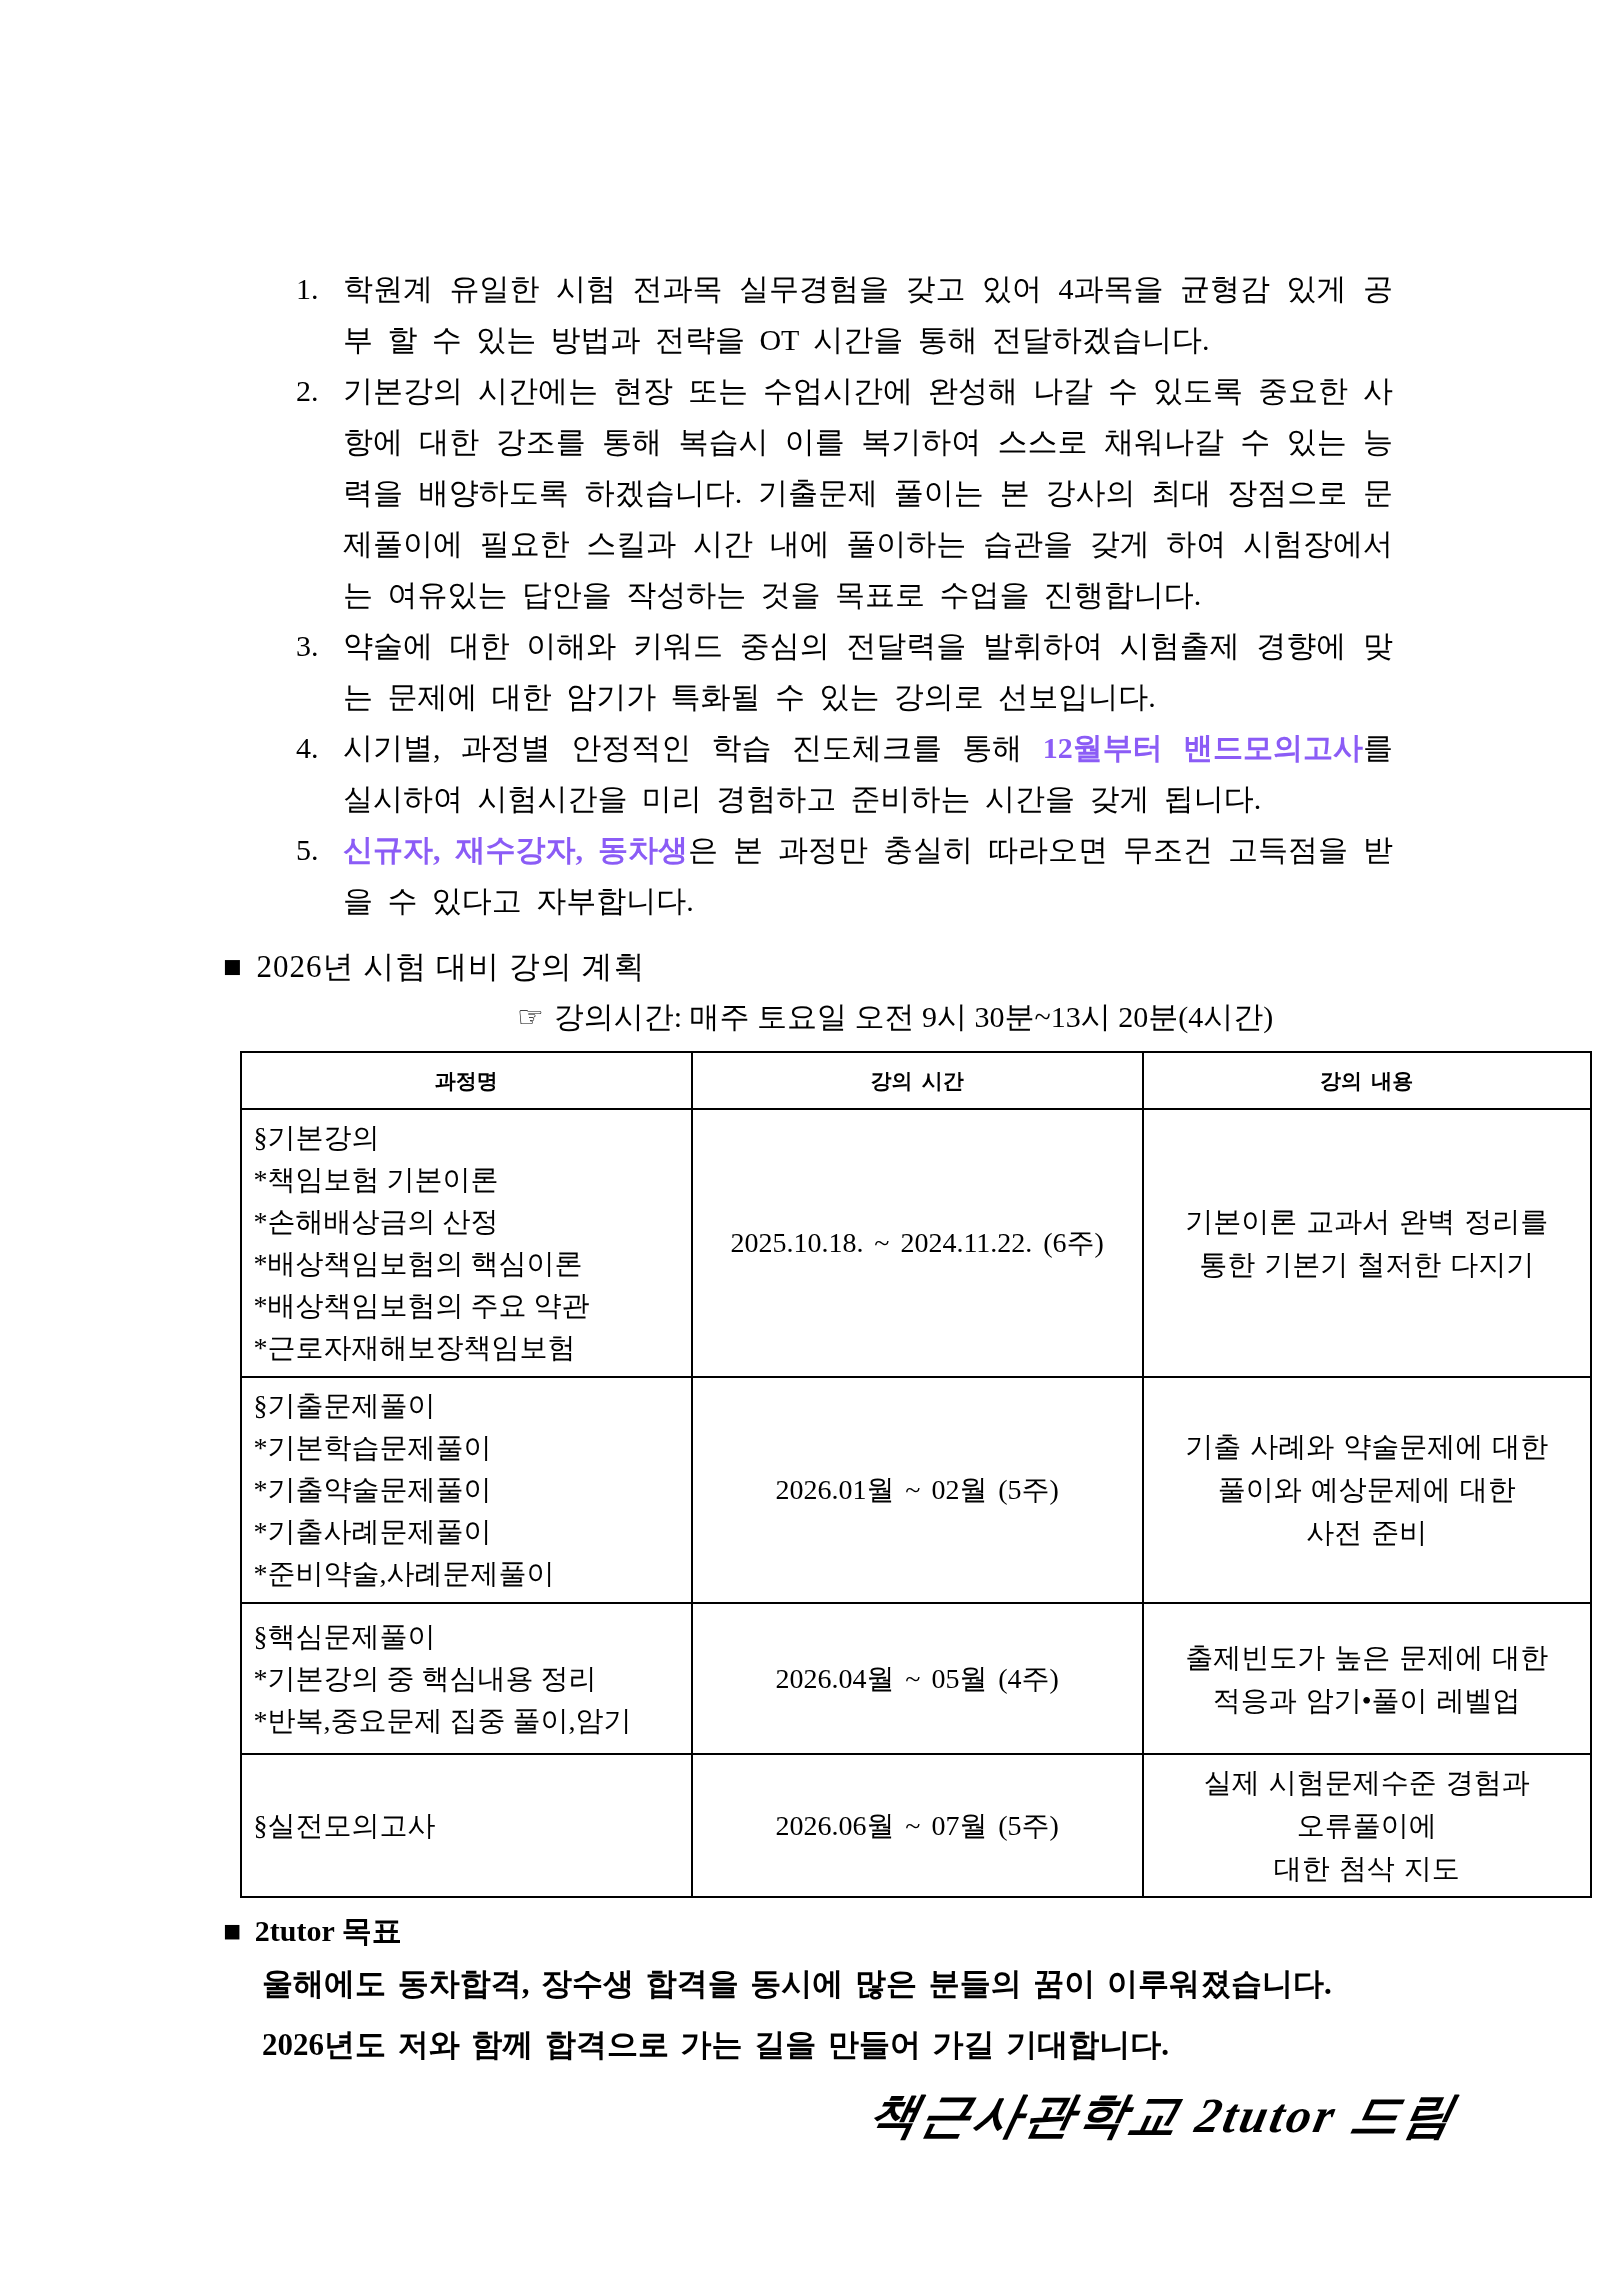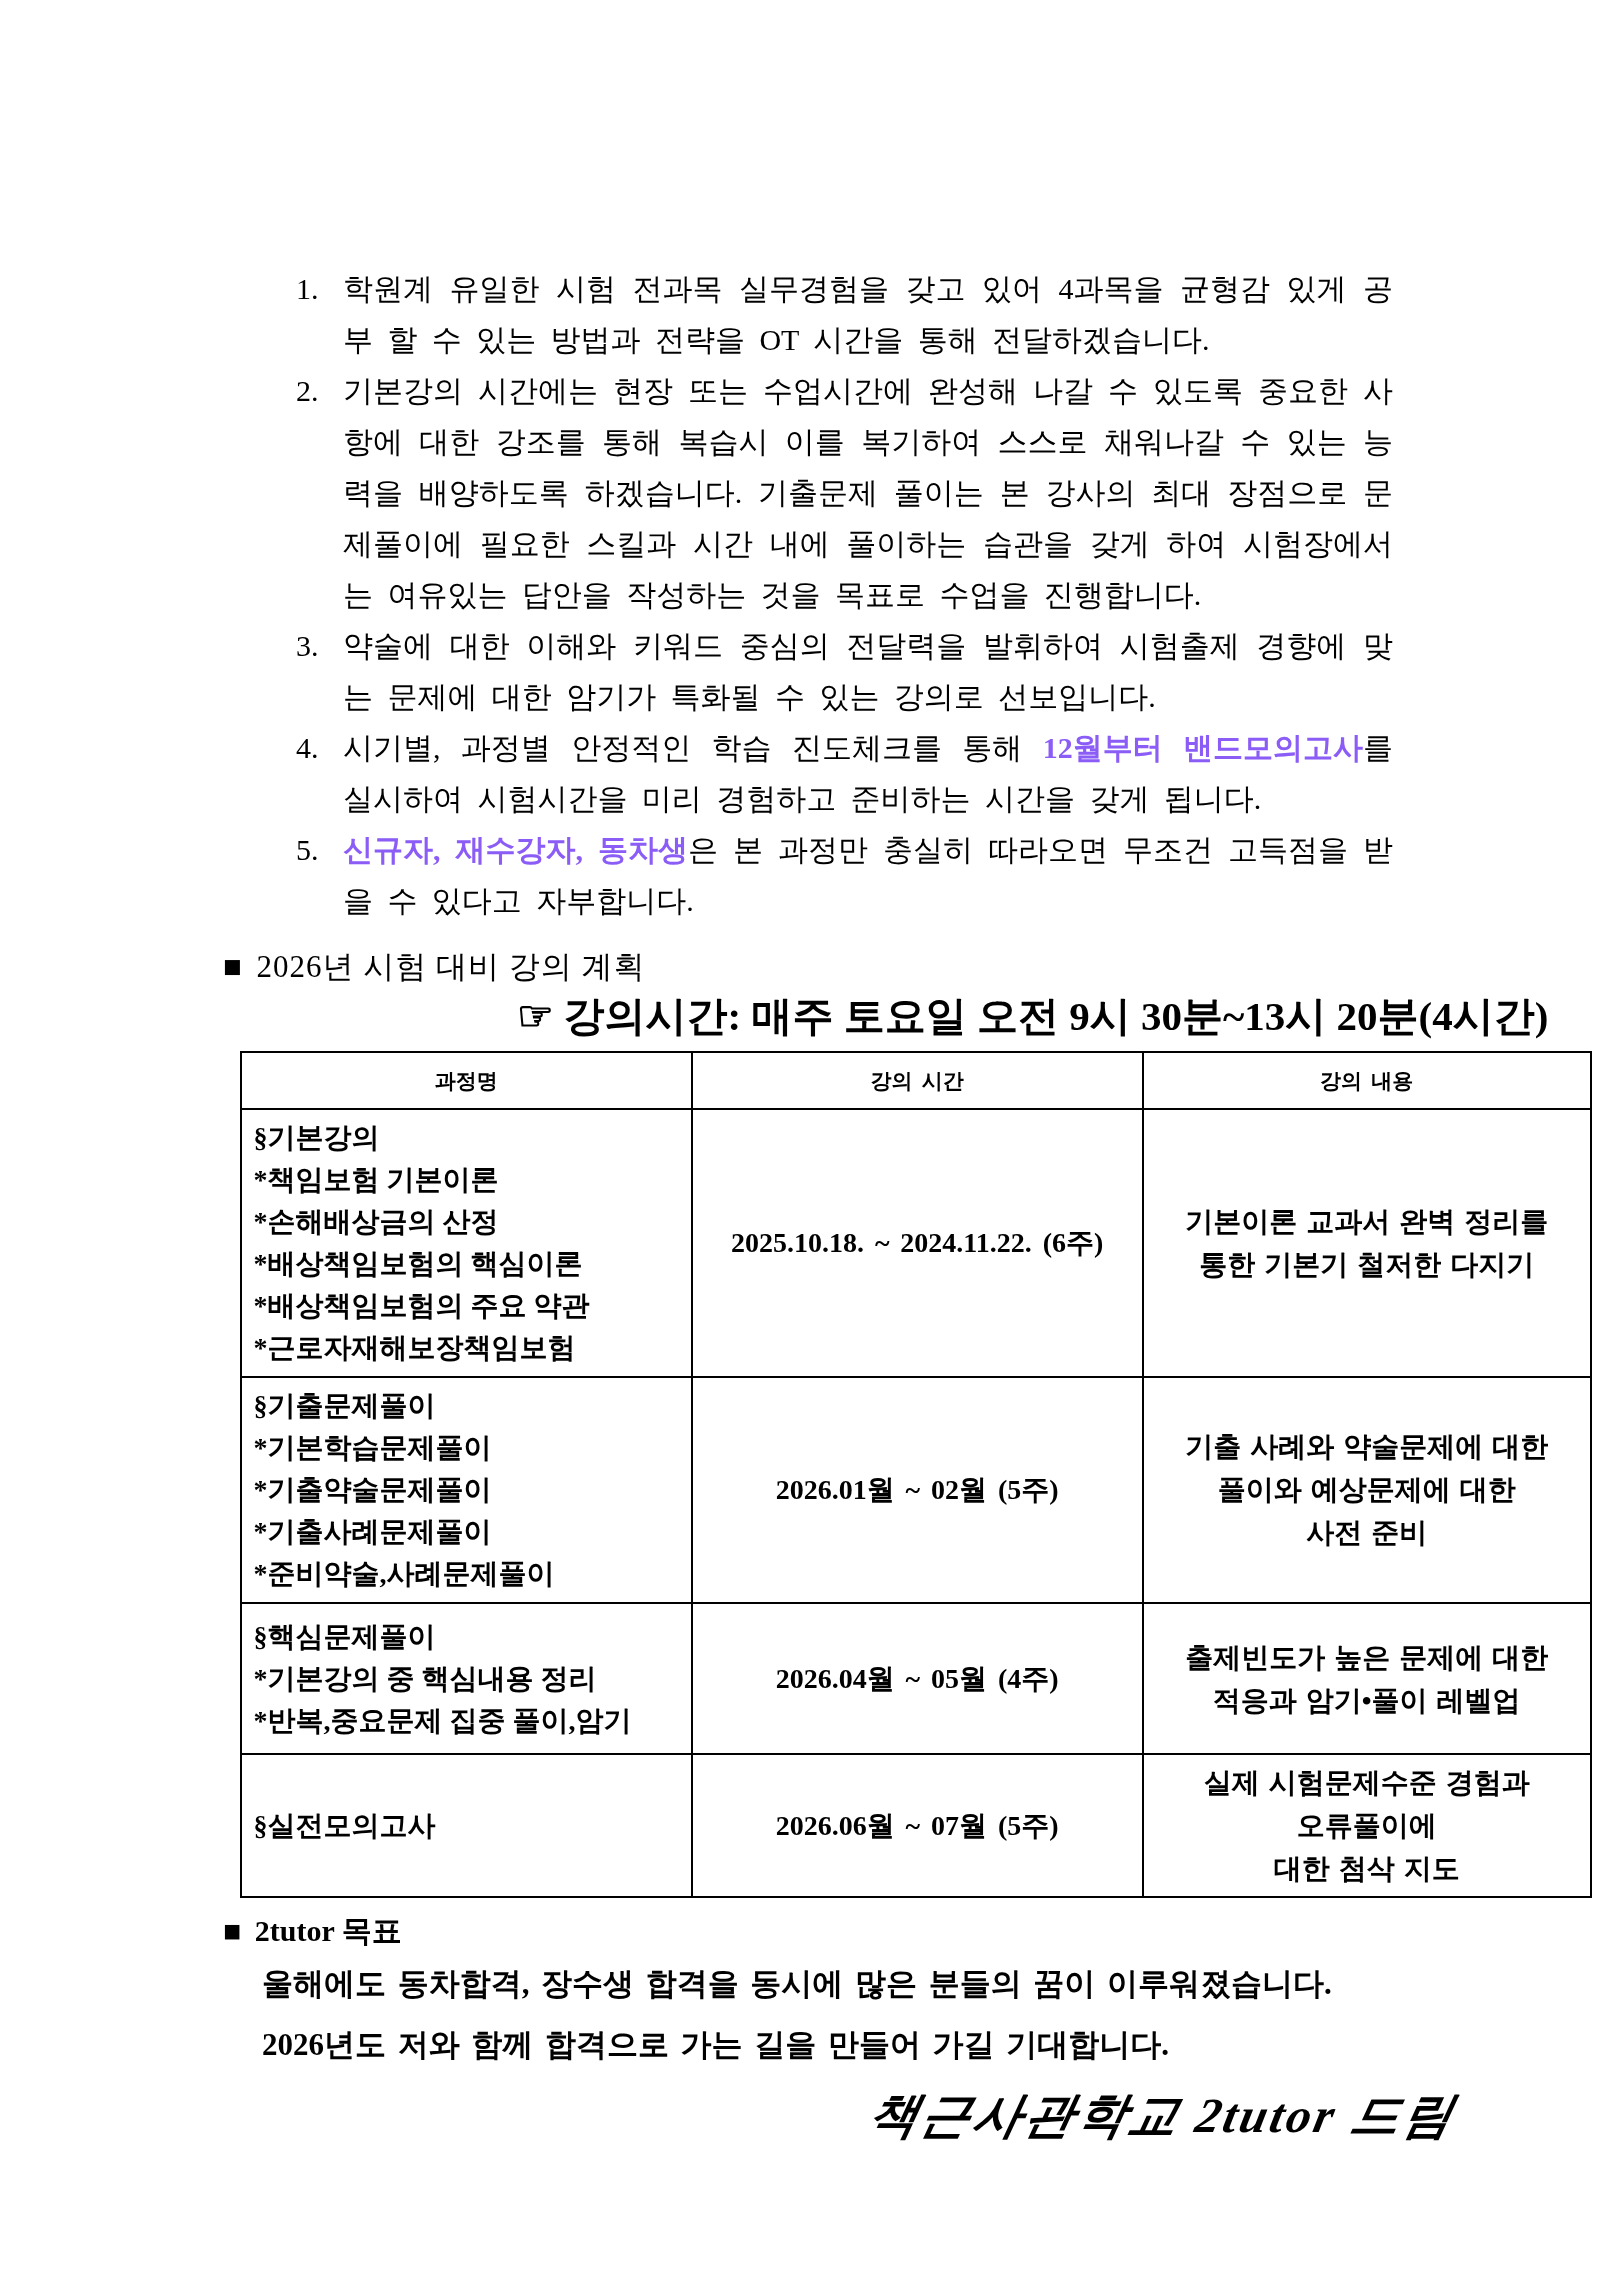--- a/index.html
+++ b/index.html
@@ -24,31 +24,31 @@
   
   .main { padding-left:223px; }
   .section-title {
     margin-top:17.6px;
     font-size:31px; font-weight:normal; line-height:45px;
     letter-spacing:1px;
   }
   .section-title .bullet { margin-right:13.7px; }
   .schedule-note {
     margin:5.9px 0 0 294px;
-    font-size:41px; font-weight:bold; line-height:45px;
+    font-size:30px; font-weight:normal; line-height:45px;
   }
   .schedule-note .pointer { margin-right:9.8px; }
   
   table.plan {
     border-collapse:collapse; table-layout:fixed;
     width:1350px; margin:11.8px 0 0 16.7px;
   }
   table.plan th, table.plan td {
     border:2px solid #000; vertical-align:middle;
-    font-weight:bold;
+    font-weight:normal;
   }
   table.plan th {
     height:53px; font-size:21px; font-weight:bold;
     text-align:center; word-spacing:3.9px;
   }
   col.c1 { width:451px; } col.c2 { width:451px; } col.c3 { width:448px; }
   td.course { font-size:28px; line-height:42px; padding:6.9px 7.8px 6.9px 11.8px; text-align:left; }
   td.time   { font-size:28px; text-align:center; word-spacing:3.9px; }
   td.content{ font-size:28px; line-height:43px; text-align:center; padding:5.9px 3.9px; word-spacing:2px;margin-top:8px; }
   tr.r3 td.course, tr.r3 td.content { padding-top:11.8px; padding-bottom:11.8px; }

